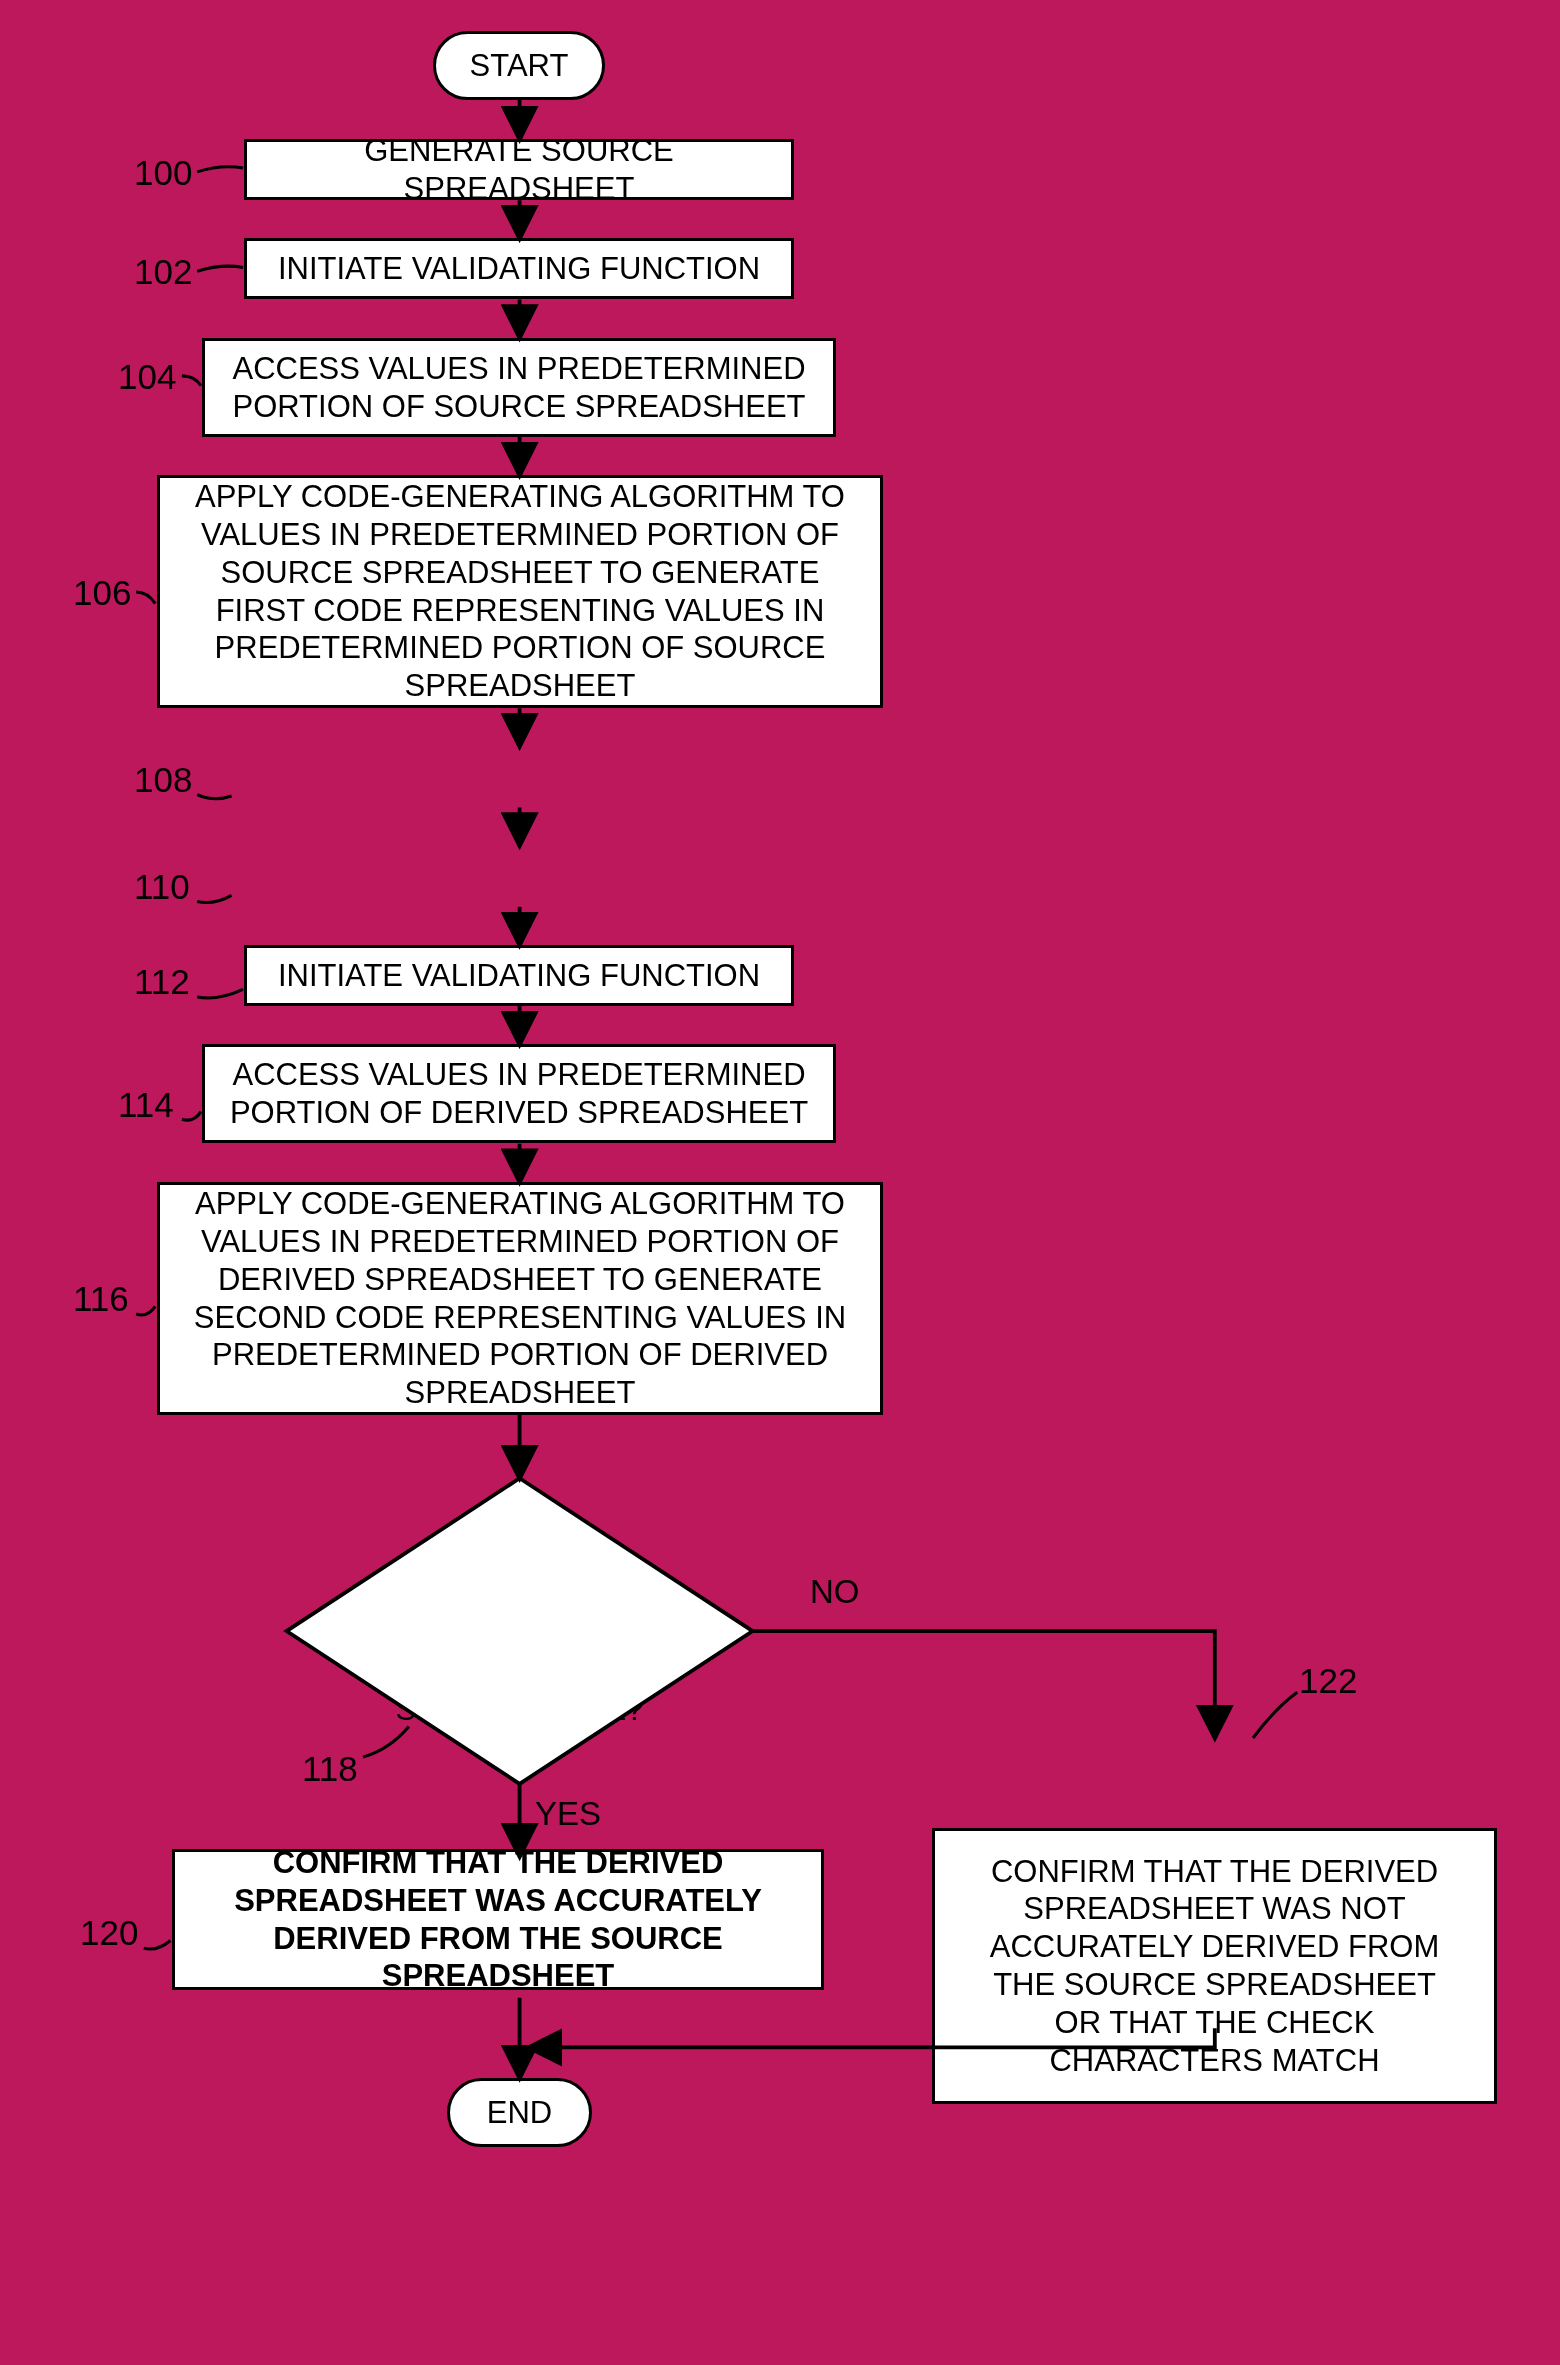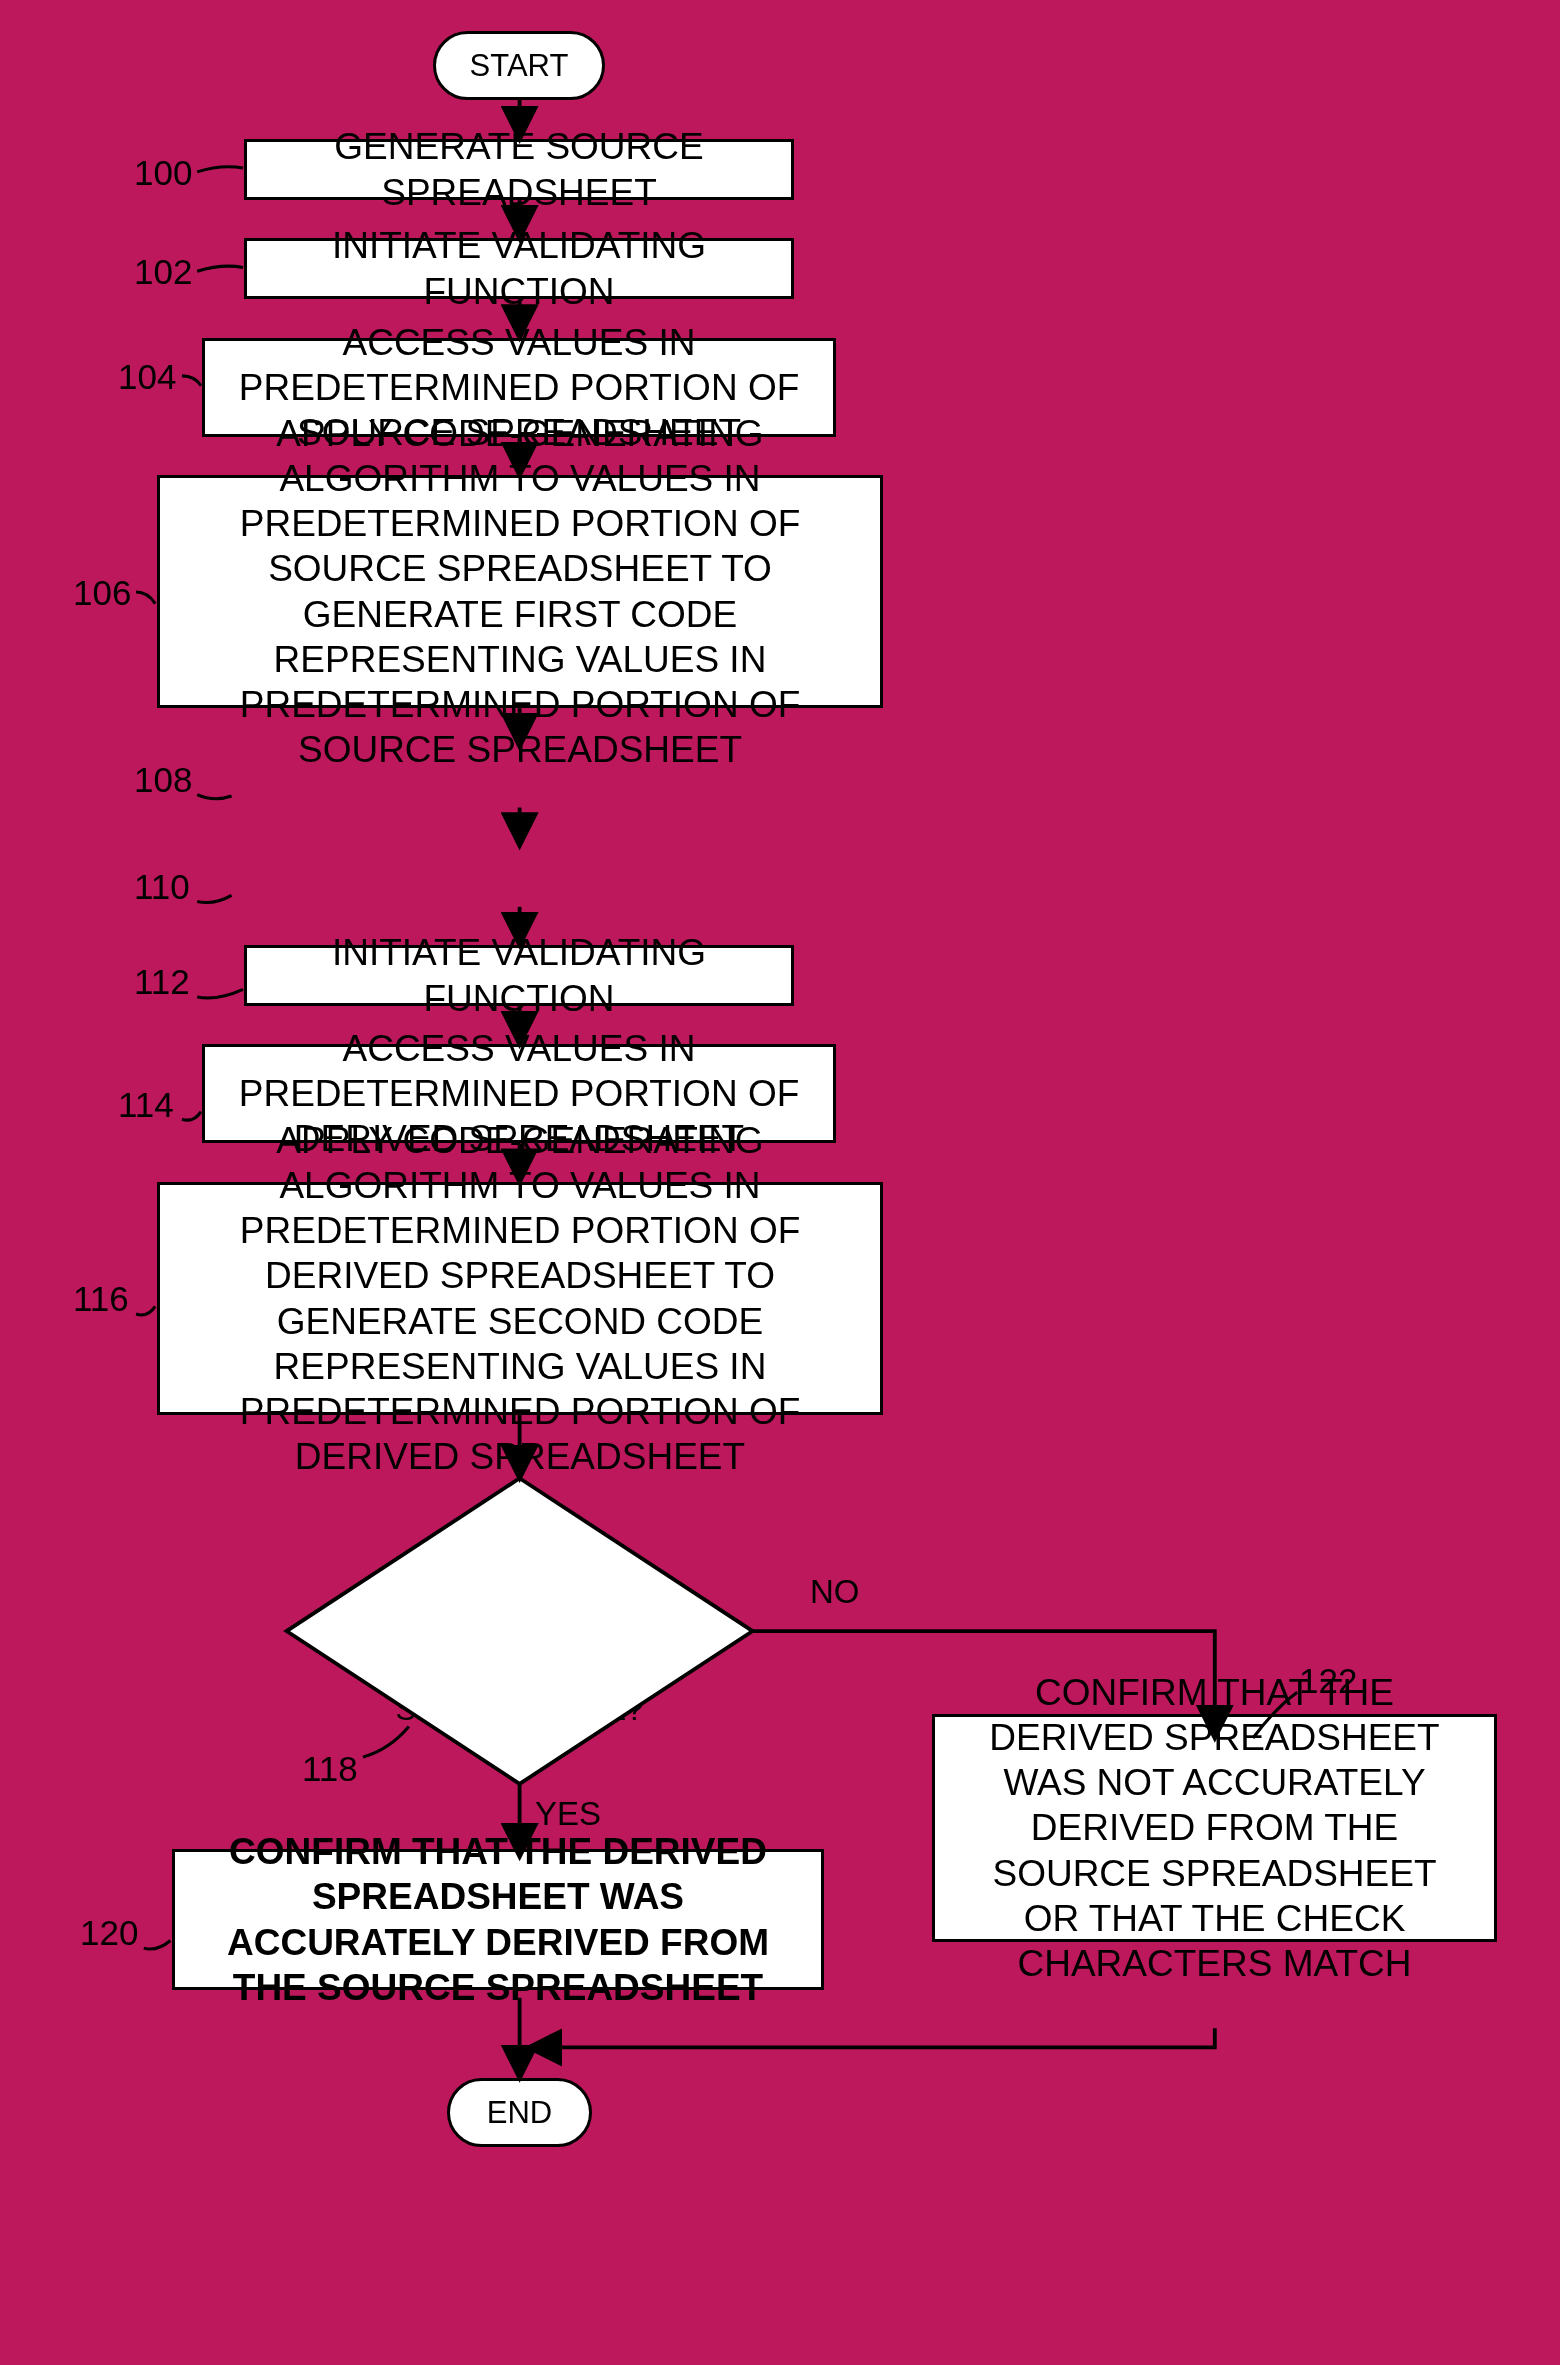--- a/index.html
+++ b/index.html
@@ -16,21 +16,21 @@
   }
   .box {
     position: absolute;
     border: 3.8px solid #000;
     background: #fff;
     box-sizing: border-box;
     display: flex;
     align-items: center;
     justify-content: center;
     text-align: center;
-    font-size: 37px;
+    font-size: 31px;
     line-height: 1.22;
     padding: 7.6px 15.3px;
     font-weight: 400;
   }
   .terminator {
     position: absolute;
     border: 3.8px solid #000;
     background: #fff;
     border-radius: 46px;
     box-sizing: border-box;
@@ -121,21 +121,21 @@
   </div>
   <div class="ref" style="left:302px; top:1749px;"><span>118</span></div>
   <div class="label" style="left:535px; top:1795px;"><span>YES</span></div>
   <div class="label" style="left:810px; top:1573px;"><span>NO</span></div>
 
   <div class="box" style="left:172px; top:1849px; width:652px; height:141px;font-weight:bold;">
     <span style="max-width:626px;">CONFIRM THAT THE DERIVED SPREADSHEET WAS ACCURATELY DERIVED FROM THE SOURCE SPREADSHEET</span>
   </div>
   <div class="ref" style="left:80px; top:1913px;"><span>120</span></div>
 
-  <div class="box" style="left:932px; top:1714px; width:565px; height:228px;">
+  <div class="box" style="left:932px; top:1828px; width:565px; height:276px;">
     <span style="max-width:489px;">CONFIRM THAT THE DERIVED SPREADSHEET WAS NOT ACCURATELY DERIVED FROM THE SOURCE SPREADSHEET OR THAT THE CHECK CHARACTERS MATCH</span>
   </div>
   <div class="ref" style="left:1299px; top:1661px;"><span>122</span></div>
 
   <div class="terminator" style="left:447px; top:2078px; width:145px; height:69px;">
     <span>END</span>
   </div>
 
   <svg class="overlay" viewBox="0 0 2043 3097">
     <defs>

